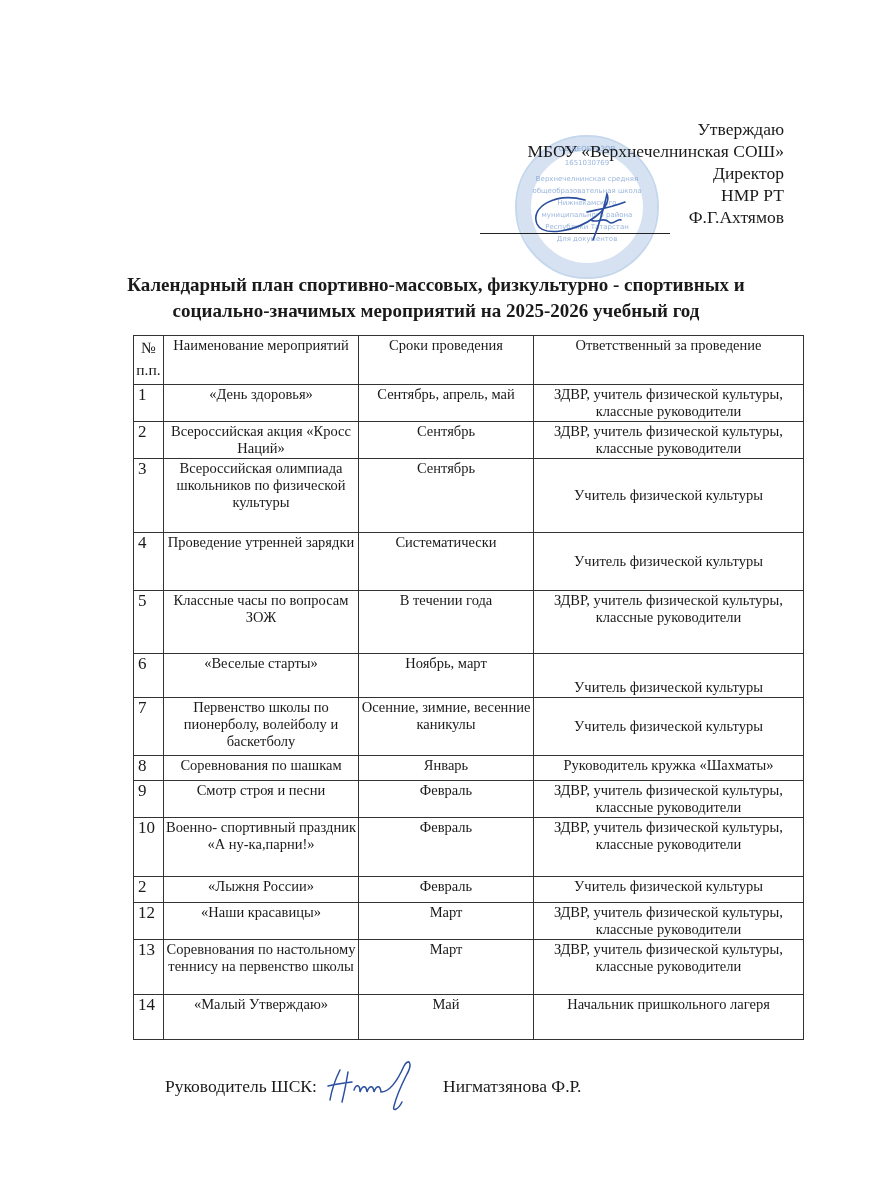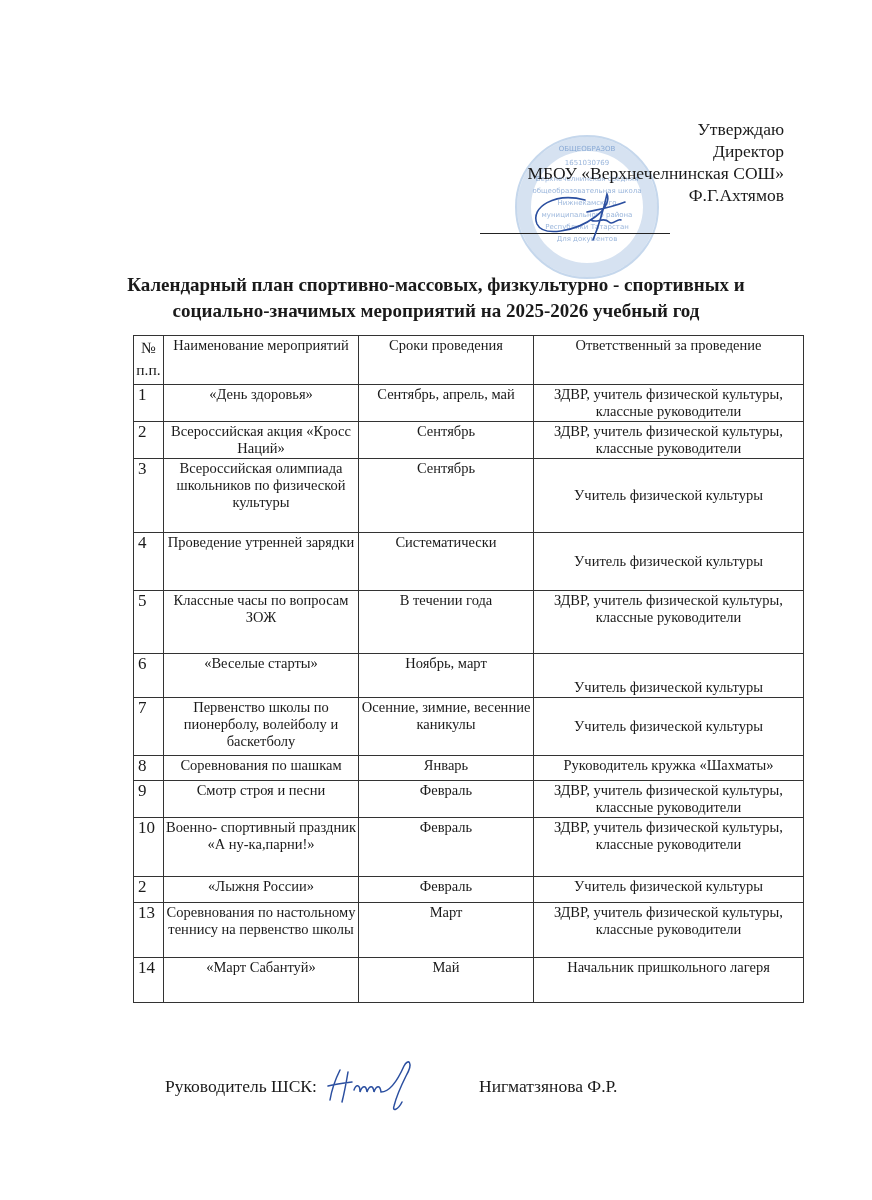--- a/index.html
+++ b/index.html
@@ -39,42 +39,43 @@
     font-weight: normal;
   }
   table.plan td.num { font-size: 17px; text-align: left; padding-left: 4px; }
   table.plan th.num { font-size: 15.5px; line-height: 22px; margin-top: 44px; }
   table.plan td.resp { font-size: 14.5px; margin-top: 23px; }
   td.vmid { vertical-align: middle !important; }
   td.vbot { vertical-align: bottom !important; }
   .footer {
     position: absolute; left: 118px; top: 1076px; font-size: 17.5px;
   }
-  .footer .name { position: absolute; left: 325px; top: 0; white-space: nowrap; margin-left: 36px; }
+  .footer .name { position: absolute; left: 325px; top: 0; white-space: nowrap; }
   .footer .role { white-space: nowrap; margin-left: 47px; }
   .footer-sig { position: absolute; left: 318px; top: 1058px; pointer-events: none; }
 </style>
 </head>
 <body>
 
 <div class="stamp">
   <div class="stamp-text" style="top:8px;">ОБЩЕОБРАЗОВ</div>
   <div class="stamp-text" style="top:22px;">1651030769</div>
   <div class="stamp-text" style="top:38px;">Верхнечелнинская средняя</div>
   <div class="stamp-text" style="top:50px;">общеобразовательная школа</div>
   <div class="stamp-text" style="top:62px;">Нижнекамского</div>
   <div class="stamp-text" style="top:74px;">муниципального района</div>
   <div class="stamp-text" style="top:86px;">Республики Татарстан</div>
   <div class="stamp-text" style="top:98px;">Для документов</div>
 </div>
 
 <div class="approve">
   <div>Утверждаю</div>
+  <div>МБОУ «Верхнечелнинская СОШ»</div>
   <div>Директор</div>
-  <div>МБОУ «Верхнечелнинская СОШ»</div>
+  <div>НМР РТ</div>
   <div>Ф.Г.Ахтямов</div>
 </div>
 <div class="sign-underline"></div>
 <svg class="director-sig" width="110" height="65" viewBox="0 0 110 65">
   <path d="M60 18 C30 10, 5 25, 12 42 C18 55, 50 50, 70 35 C80 28, 85 18, 82 12 C78 30, 72 48, 68 58 M62 30 C70 28, 85 26, 100 20 M66 38 C72 42, 78 34, 84 40 C88 44, 92 36, 96 38" fill="none" stroke="#2b4fa0" stroke-width="1.6" stroke-linecap="round"></path>
 </svg>
 
 <div class="title">
   <div>Календарный план спортивно-массовых, физкультурно - спортивных и</div>
   <div>социально-значимых мероприятий на 2025-2026 учебный год</div>
@@ -155,29 +156,35 @@
       <td>Военно- спортивный праздник «А ну-ка,парни!»</td>
       <td>Февраль</td>
       <td class="resp">ЗДВР, учитель физической культуры, классные руководители</td>
     </tr>
     <tr style="height:26px;">
       <td class="num">2</td>
       <td>«Лыжня России»</td>
       <td>Февраль</td>
       <td class="resp">Учитель физической культуры</td>
     </tr>
+    <tr style="height:32px;">
+      <td class="num">12</td>
+      <td>«Наши красавицы»</td>
+      <td>Март</td>
+      <td class="resp">ЗДВР, учитель физической культуры, классные руководители</td>
+    </tr>
     <tr style="height:55px;">
       <td class="num">13</td>
       <td>Соревнования по настольному теннису на первенство школы</td>
       <td>Март</td>
       <td class="resp">ЗДВР, учитель физической культуры, классные руководители</td>
     </tr>
     <tr style="height:45px;">
       <td class="num">14</td>
-      <td>«Март Сабантуй»</td>
+      <td>«Малый Утверждаю»</td>
       <td>Май</td>
       <td class="resp">Начальник пришкольного лагеря</td>
     </tr>
   </tbody>
 </table>
 
 <div class="footer">
   <span class="role">Руководитель ШСК:</span>
   <span class="name">Нигматзянова Ф.Р.</span>
 </div>

